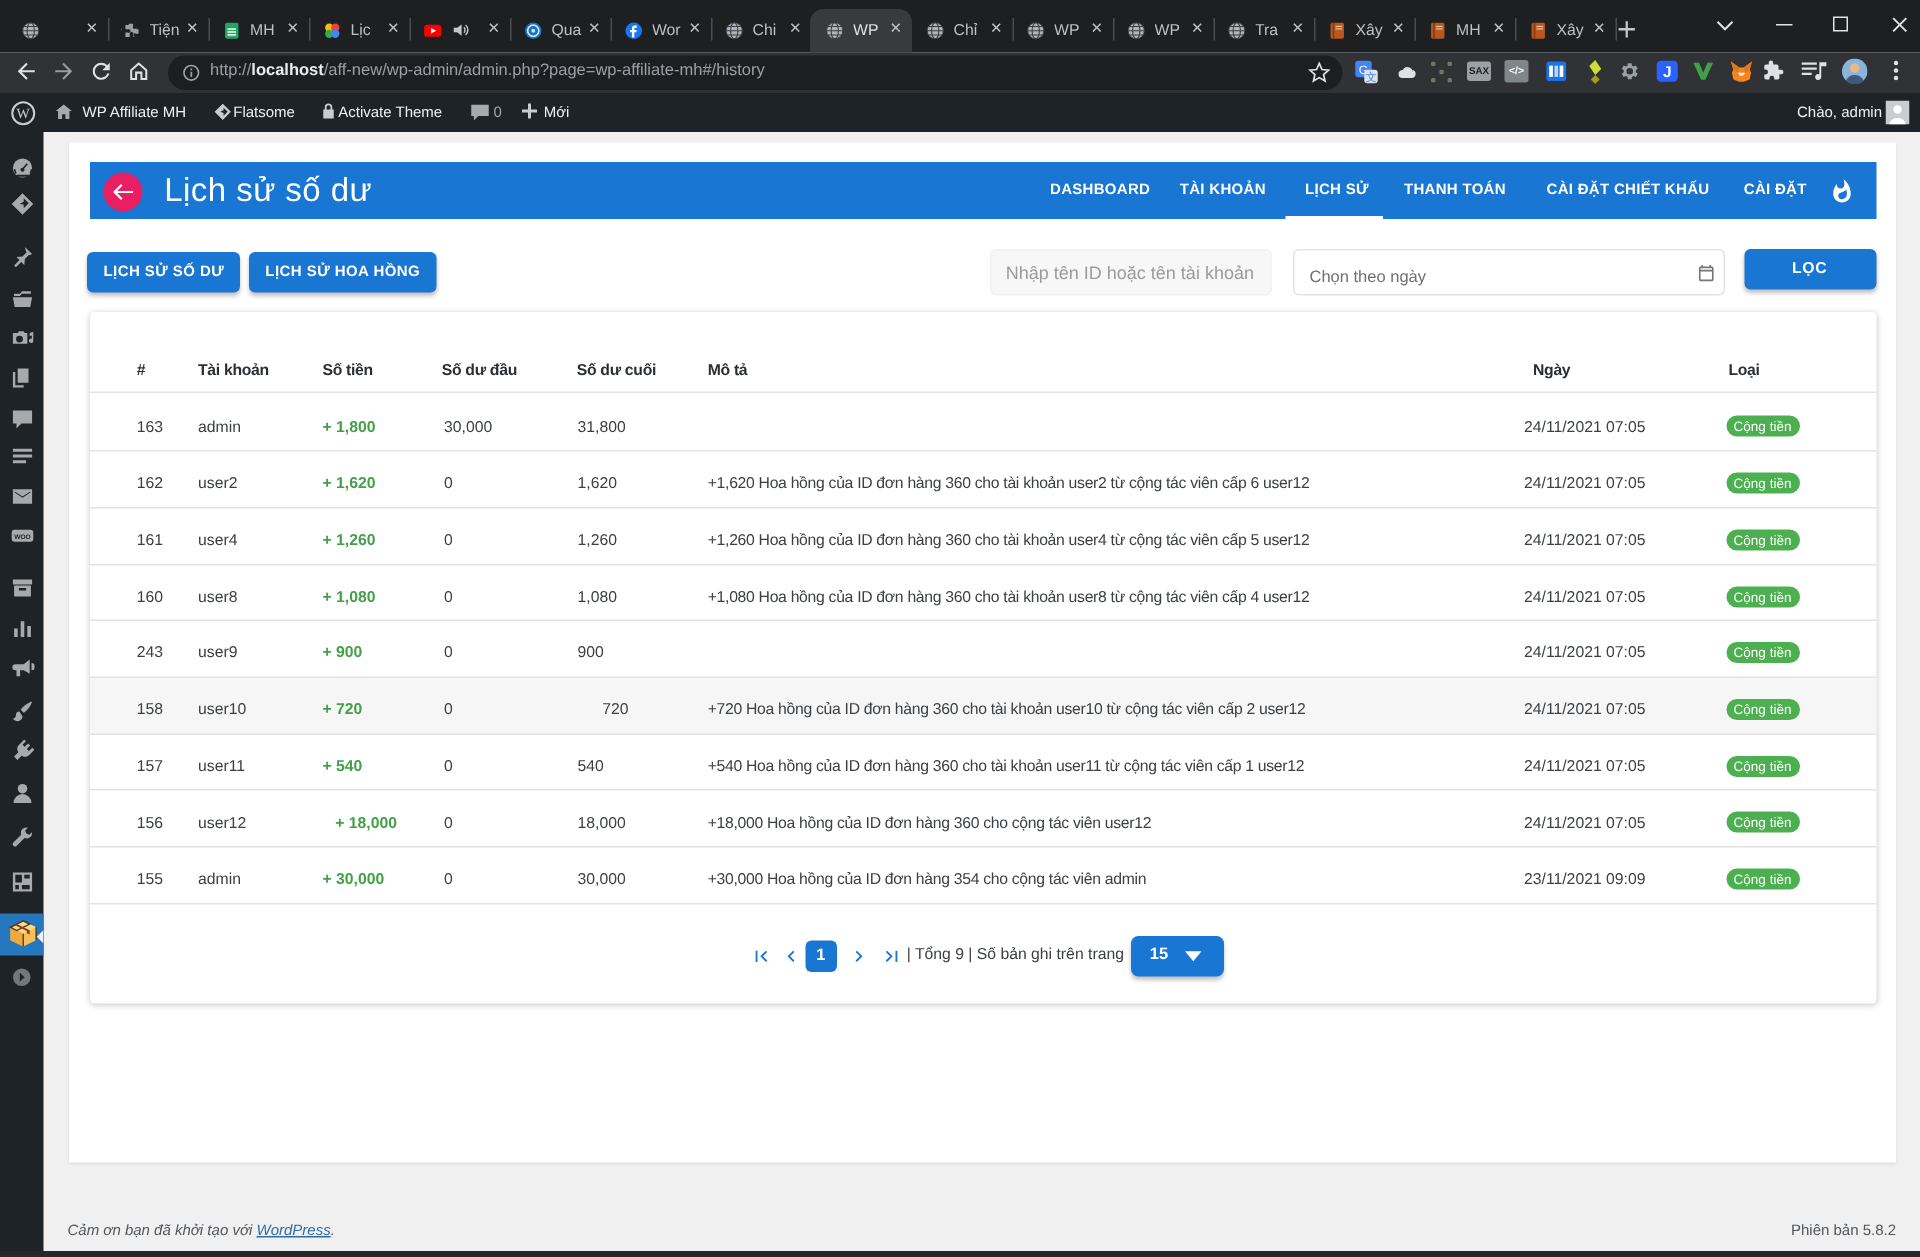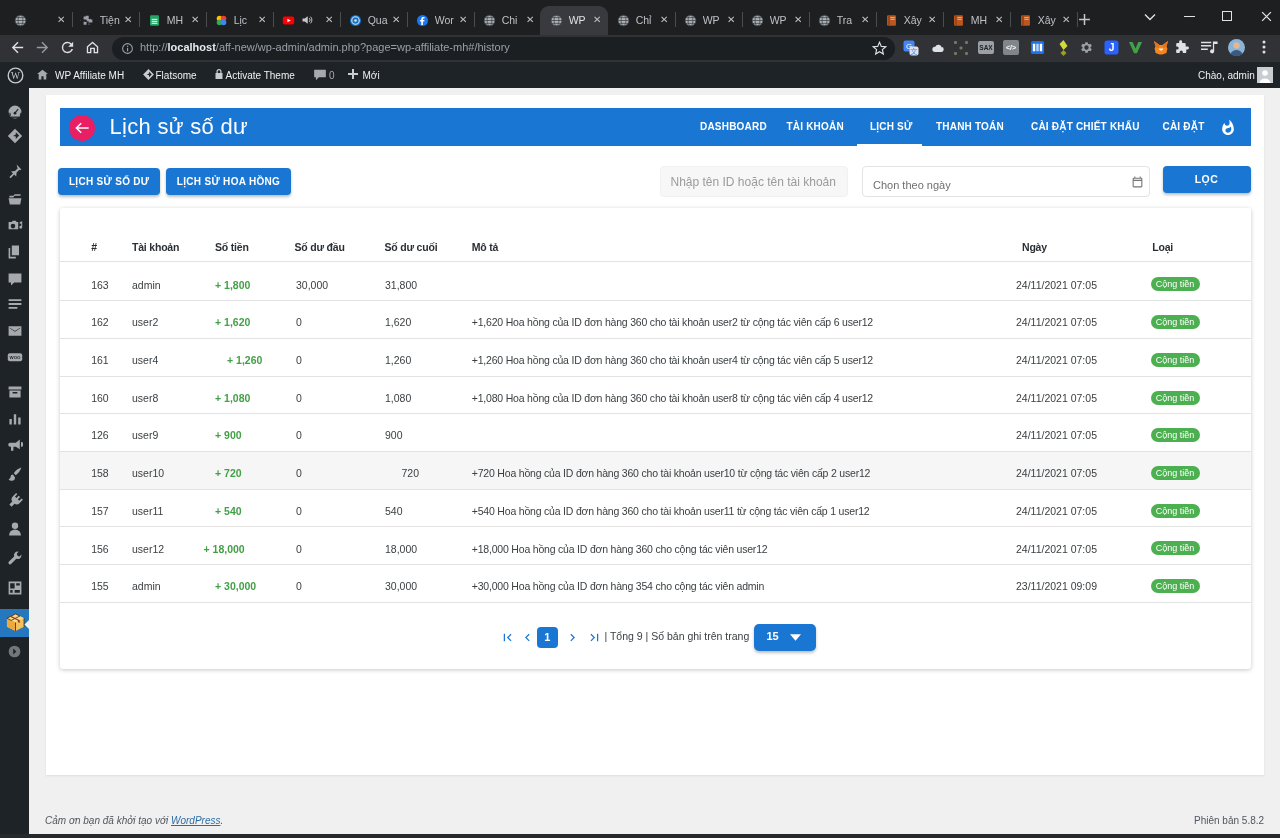--- a/index.html
+++ b/index.html
@@ -489,39 +489,39 @@
 <span class="c green" style="left:155.5px;">+ 1,620</span>
 <span class="c" style="left:236.5px;">0</span>
 <span class="c" style="left:325.5px;">1,620</span>
 <span class="c" style="left:412.3px;letter-spacing:-0.2px;">+1,620 Hoa hồng của ID đơn hàng 360 cho tài khoản user2 từ cộng tác viên cấp 6 user12</span>
 <span class="c" style="left:956.5px;">24/11/2021 07:05</span>
 <span class="badge" style="top:13.9px;">Cộng tiền</span>
 </div>
 <div class="row" style="top:131.0px;height:37.7px;">
 <span class="c" style="left:31.7px;">161</span>
 <span class="c" style="left:72.5px;">user4</span>
-<span class="c green" style="left:155.5px;margin-left:12px;">+ 1,260</span>
+<span class="c green" style="left:155.5px;">+ 1,260</span>
 <span class="c" style="left:236.5px;">0</span>
 <span class="c" style="left:325.5px;">1,260</span>
 <span class="c" style="left:412.3px;letter-spacing:-0.2px;">+1,260 Hoa hồng của ID đơn hàng 360 cho tài khoản user4 từ cộng tác viên cấp 5 user12</span>
 <span class="c" style="left:956.5px;">24/11/2021 07:05</span>
 <span class="badge" style="top:13.9px;">Cộng tiền</span>
 </div>
 <div class="row" style="top:168.7px;height:37.7px;">
 <span class="c" style="left:31.7px;">160</span>
 <span class="c" style="left:72.5px;">user8</span>
 <span class="c green" style="left:155.5px;">+ 1,080</span>
 <span class="c" style="left:236.5px;">0</span>
 <span class="c" style="left:325.5px;">1,080</span>
 <span class="c" style="left:412.3px;letter-spacing:-0.2px;">+1,080 Hoa hồng của ID đơn hàng 360 cho tài khoản user8 từ cộng tác viên cấp 4 user12</span>
 <span class="c" style="left:956.5px;">24/11/2021 07:05</span>
 <span class="badge" style="top:13.9px;">Cộng tiền</span>
 </div>
 <div class="row" style="top:206.4px;height:37.7px;">
-<span class="c" style="left:31.7px;">126</span>
+<span class="c" style="left:31.7px;">243</span>
 <span class="c" style="left:72.5px;">user9</span>
 <span class="c green" style="left:155.5px;">+ 900</span>
 <span class="c" style="left:236.5px;">0</span>
 <span class="c" style="left:325.5px;">900</span>
 <span class="c" style="left:956.5px;">24/11/2021 07:05</span>
 <span class="badge" style="top:13.9px;">Cộng tiền</span>
 </div>
 <div class="row" style="top:244.1px;height:37.7px;background:#f6f6f6;">
 <span class="c" style="left:31.7px;">158</span>
 <span class="c" style="left:72.5px;">user10</span>
@@ -538,21 +538,21 @@
 <span class="c green" style="left:155.5px;">+ 540</span>
 <span class="c" style="left:236.5px;">0</span>
 <span class="c" style="left:325.5px;">540</span>
 <span class="c" style="left:412.3px;letter-spacing:-0.2px;">+540 Hoa hồng của ID đơn hàng 360 cho tài khoản user11 từ cộng tác viên cấp 1 user12</span>
 <span class="c" style="left:956.5px;">24/11/2021 07:05</span>
 <span class="badge" style="top:13.9px;">Cộng tiền</span>
 </div>
 <div class="row" style="top:319.5px;height:37.7px;">
 <span class="c" style="left:31.7px;">156</span>
 <span class="c" style="left:72.5px;">user12</span>
-<span class="c green" style="left:144px;">+ 18,000</span>
+<span class="c green" style="left:164px;">+ 18,000</span>
 <span class="c" style="left:236.5px;">0</span>
 <span class="c" style="left:325.5px;">18,000</span>
 <span class="c" style="left:412.3px;letter-spacing:-0.2px;">+18,000 Hoa hồng của ID đơn hàng 360 cho cộng tác viên user12</span>
 <span class="c" style="left:956.5px;">24/11/2021 07:05</span>
 <span class="badge" style="top:13.9px;">Cộng tiền</span>
 </div>
 <div class="row" style="top:357.2px;height:37.7px;">
 <span class="c" style="left:31.7px;">155</span>
 <span class="c" style="left:72.5px;">admin</span>
 <span class="c green" style="left:155.5px;">+ 30,000</span>

